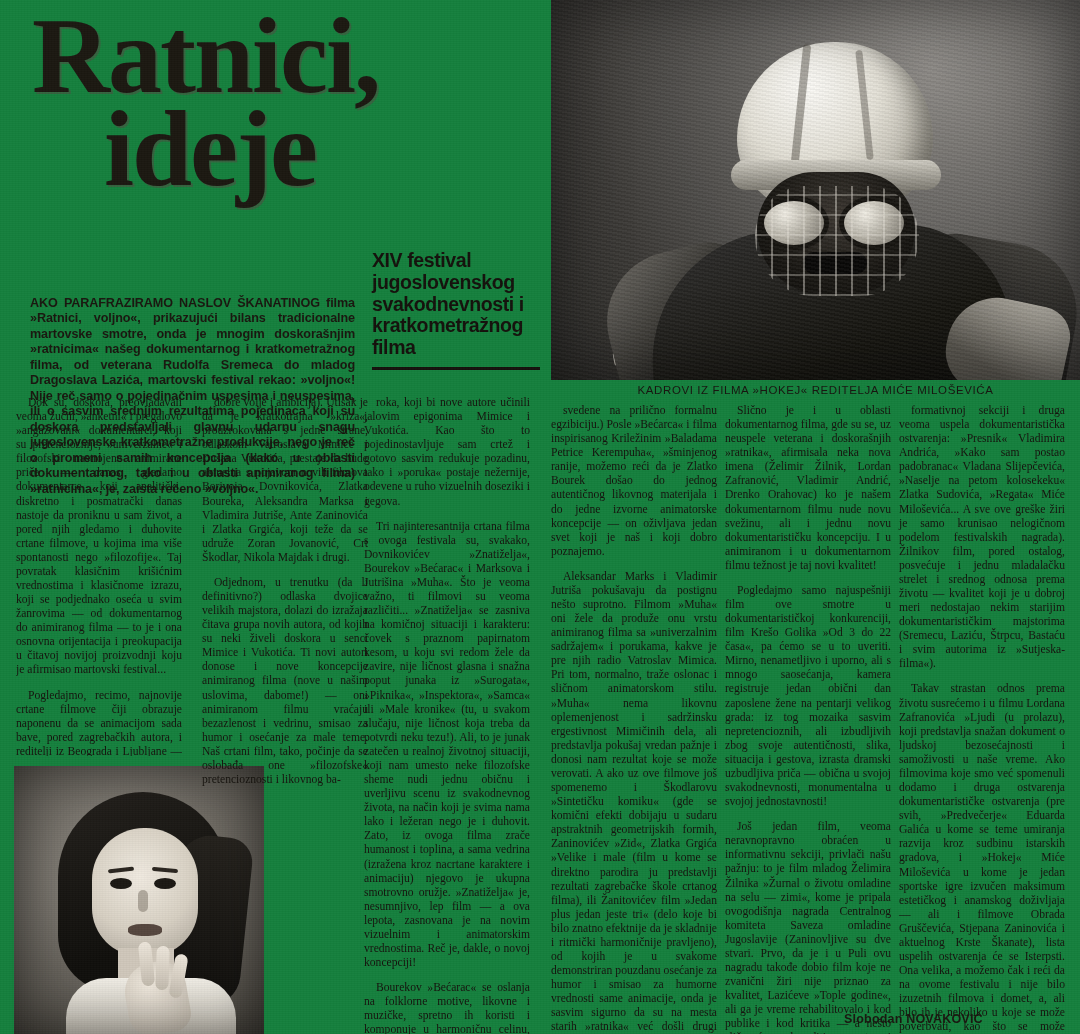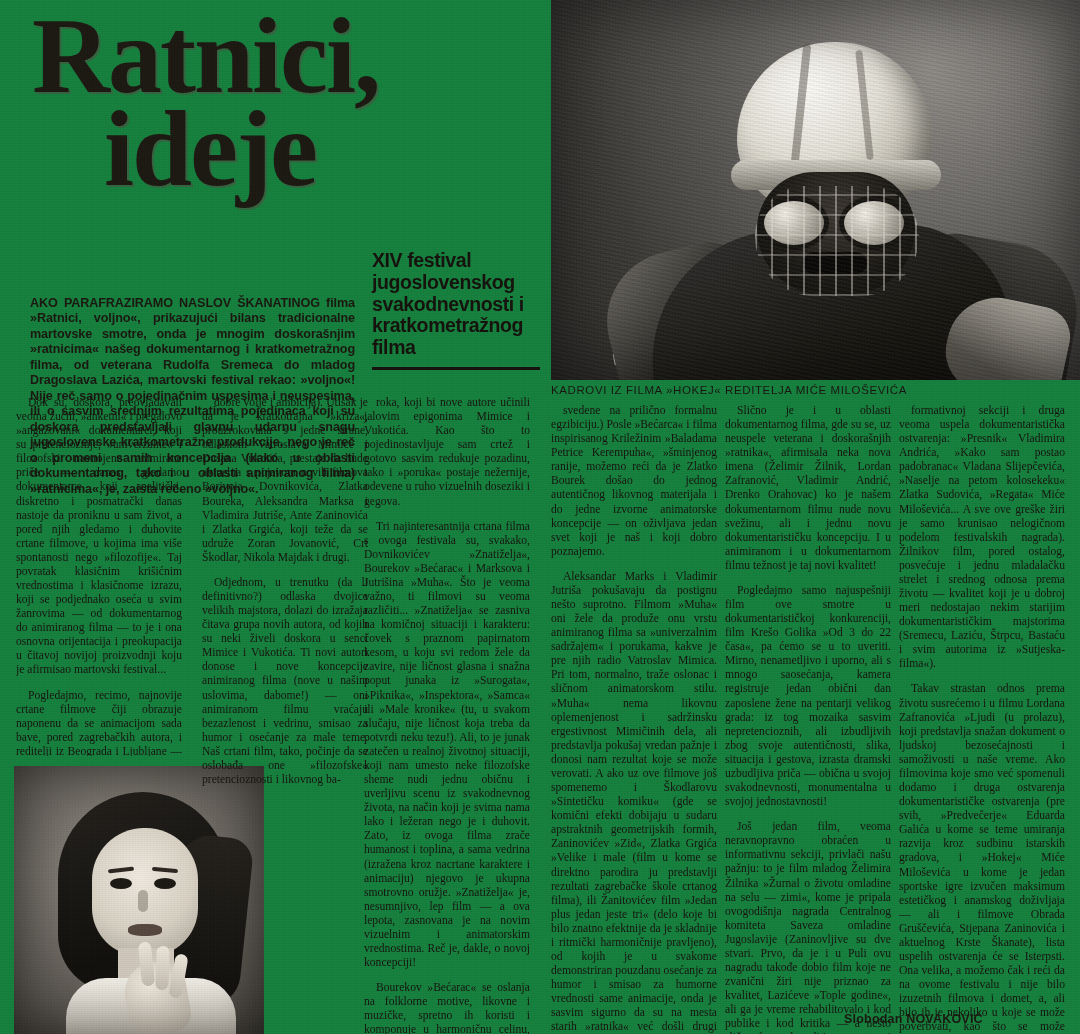--- a/index.html
+++ b/index.html
@@ -63,21 +63,21 @@
     width: 529px;
     height: 380px;
     overflow: hidden;
     background: #2c2a27;
   }
   .photo-caption {
     position: absolute;
     left: 551px;
     top: 384px;
     width: 529px;
-    text-align: left;
+    text-align: center;
     font-size: 11.5px;
     letter-spacing: 0.6px;
     font-family: "Liberation Sans", sans-serif;
     color: #17140f;
   }
   .photo-lower {
     position: absolute;
     left: 14px;
     top: 766px;
     width: 250px;

